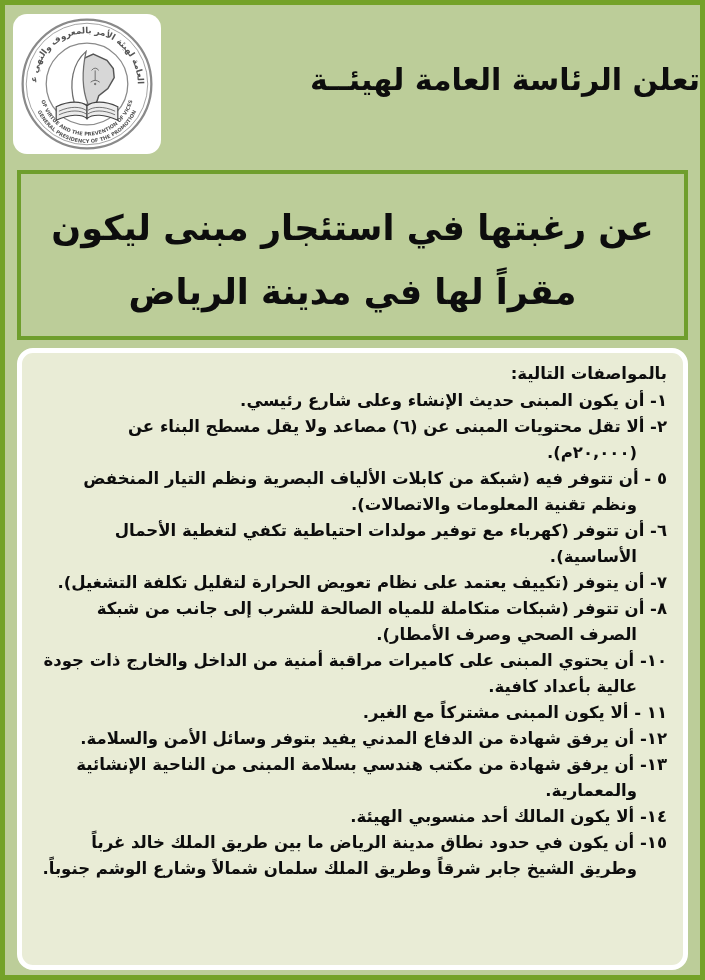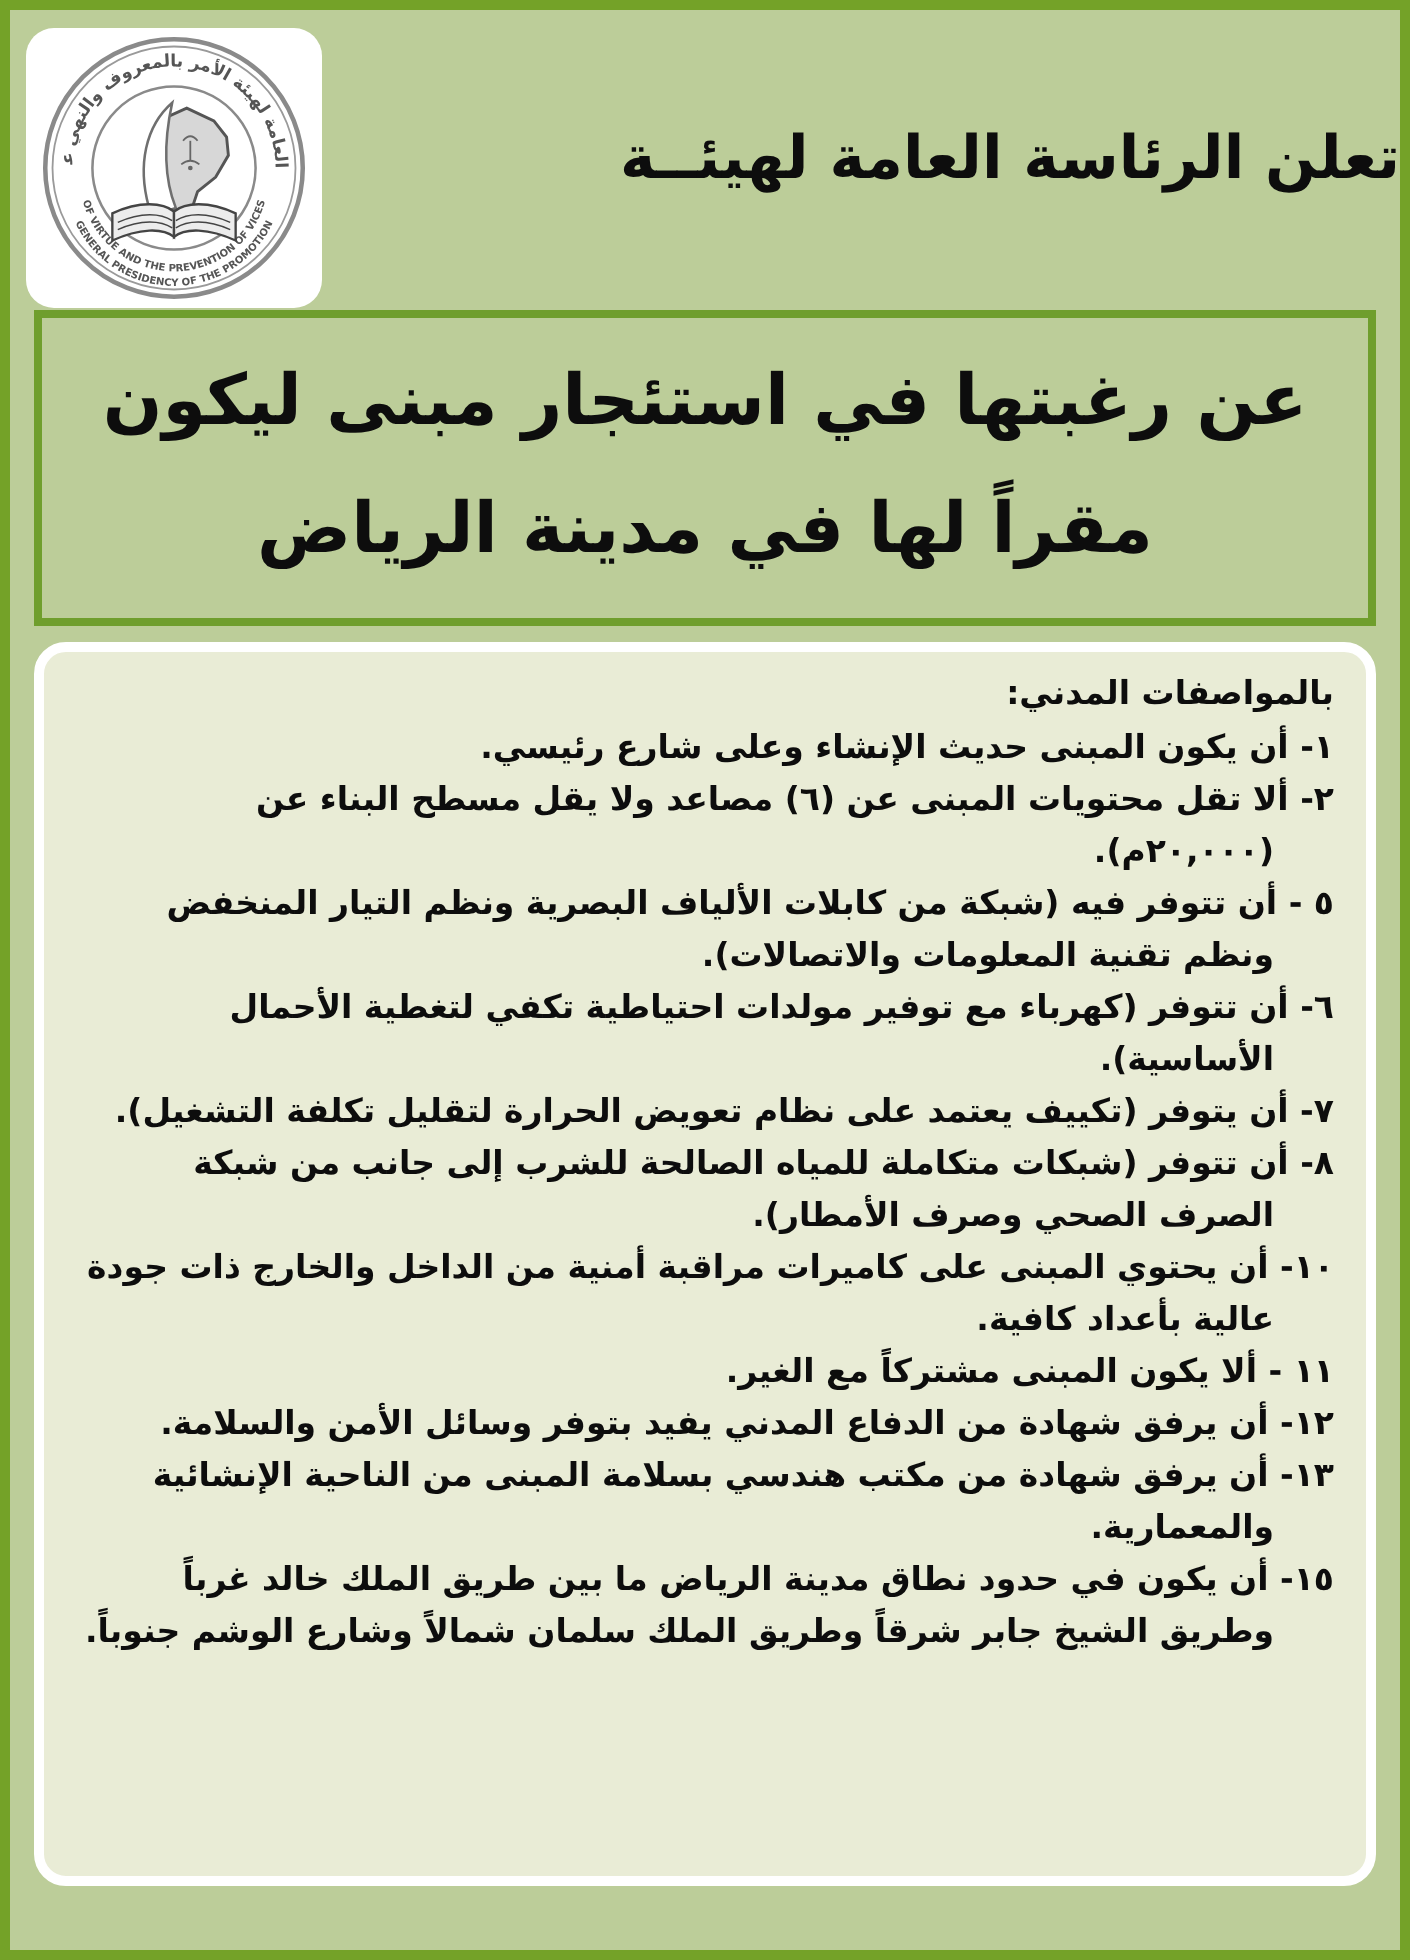--- a/index.html
+++ b/index.html
@@ -36,27 +36,27 @@
     display:flex;flex-direction:column;justify-content:center;
     text-align:right;
     font-weight:bold;
     font-size:30px;
     line-height:58px;
     white-space:nowrap;
     letter-spacing:0;
   }
   
   .subject-box{
-    margin:0 12px 8px;
+    margin:15px 12px 8px;
     border:4px solid var(--box-border,#6f9e2d);
     text-align:center;
     font-weight:bold;
     font-size:35px;
     line-height:64px;
-    padding:10px 4px 12px;
+    padding:22px 4px 12px;
     white-space:nowrap;
   }
   
   .specs-panel{
     box-sizing:border-box;
     margin:0 12px;
     height:622px;
     background:var(--panel-bg,#e9ecd6);
     border:5px solid #ffffff;
     border-radius:16px;
@@ -128,30 +128,31 @@
       <div>تعلن الرئاسة العامة لهيئــة</div>
     </div>
   </div>
 
   <div class="subject-box">
     <div>عن رغبتها في استئجار مبنى ليكون</div>
     <div>مقراً لها في مدينة الرياض</div>
   </div>
 
   <div class="specs-panel">
-    <div class="specs-heading">بالمواصفات المدني:</div>
+    <div class="specs-heading">بالمواصفات التالية:</div>
     <div>
         <div class="spec-item">١- أن يكون المبنى حديث الإنشاء وعلى شارع رئيسي.</div>
         <div class="spec-item">٢- ألا تقل محتويات المبنى عن (٦) مصاعد ولا يقل مسطح البناء عن (٢٠,٠٠٠م).</div>
         <div class="spec-item">٥ - أن تتوفر فيه (شبكة من كابلات الألياف البصرية ونظم التيار المنخفض ونظم تقنية المعلومات والاتصالات).</div>
         <div class="spec-item">٦- أن تتوفر (كهرباء مع توفير مولدات احتياطية تكفي لتغطية الأحمال الأساسية).</div>
         <div class="spec-item">٧- أن يتوفر (تكييف يعتمد على نظام تعويض الحرارة لتقليل تكلفة التشغيل).</div>
         <div class="spec-item">٨- أن تتوفر (شبكات متكاملة للمياه الصالحة للشرب إلى جانب من شبكة الصرف الصحي وصرف الأمطار).</div>
         <div class="spec-item">١٠- أن يحتوي المبنى على كاميرات مراقبة أمنية من الداخل والخارج ذات جودة عالية بأعداد كافية.</div>
         <div class="spec-item">١١ - ألا يكون المبنى مشتركاً مع الغير.</div>
         <div class="spec-item">١٢- أن يرفق شهادة من الدفاع المدني يفيد بتوفر وسائل الأمن والسلامة.</div>
         <div class="spec-item">١٣- أن يرفق شهادة من مكتب هندسي بسلامة المبنى من الناحية الإنشائية والمعمارية.</div>
+        <div class="spec-item">١٤- ألا يكون المالك أحد منسوبي الهيئة.</div>
         <div class="spec-item">١٥- أن يكون في حدود نطاق مدينة الرياض ما بين طريق الملك خالد غرباً وطريق الشيخ جابر شرقاً وطريق الملك سلمان شمالاً وشارع الوشم جنوباً.</div>
       </div>
 
   </div>
 
 </div>
 
 </body></html>

